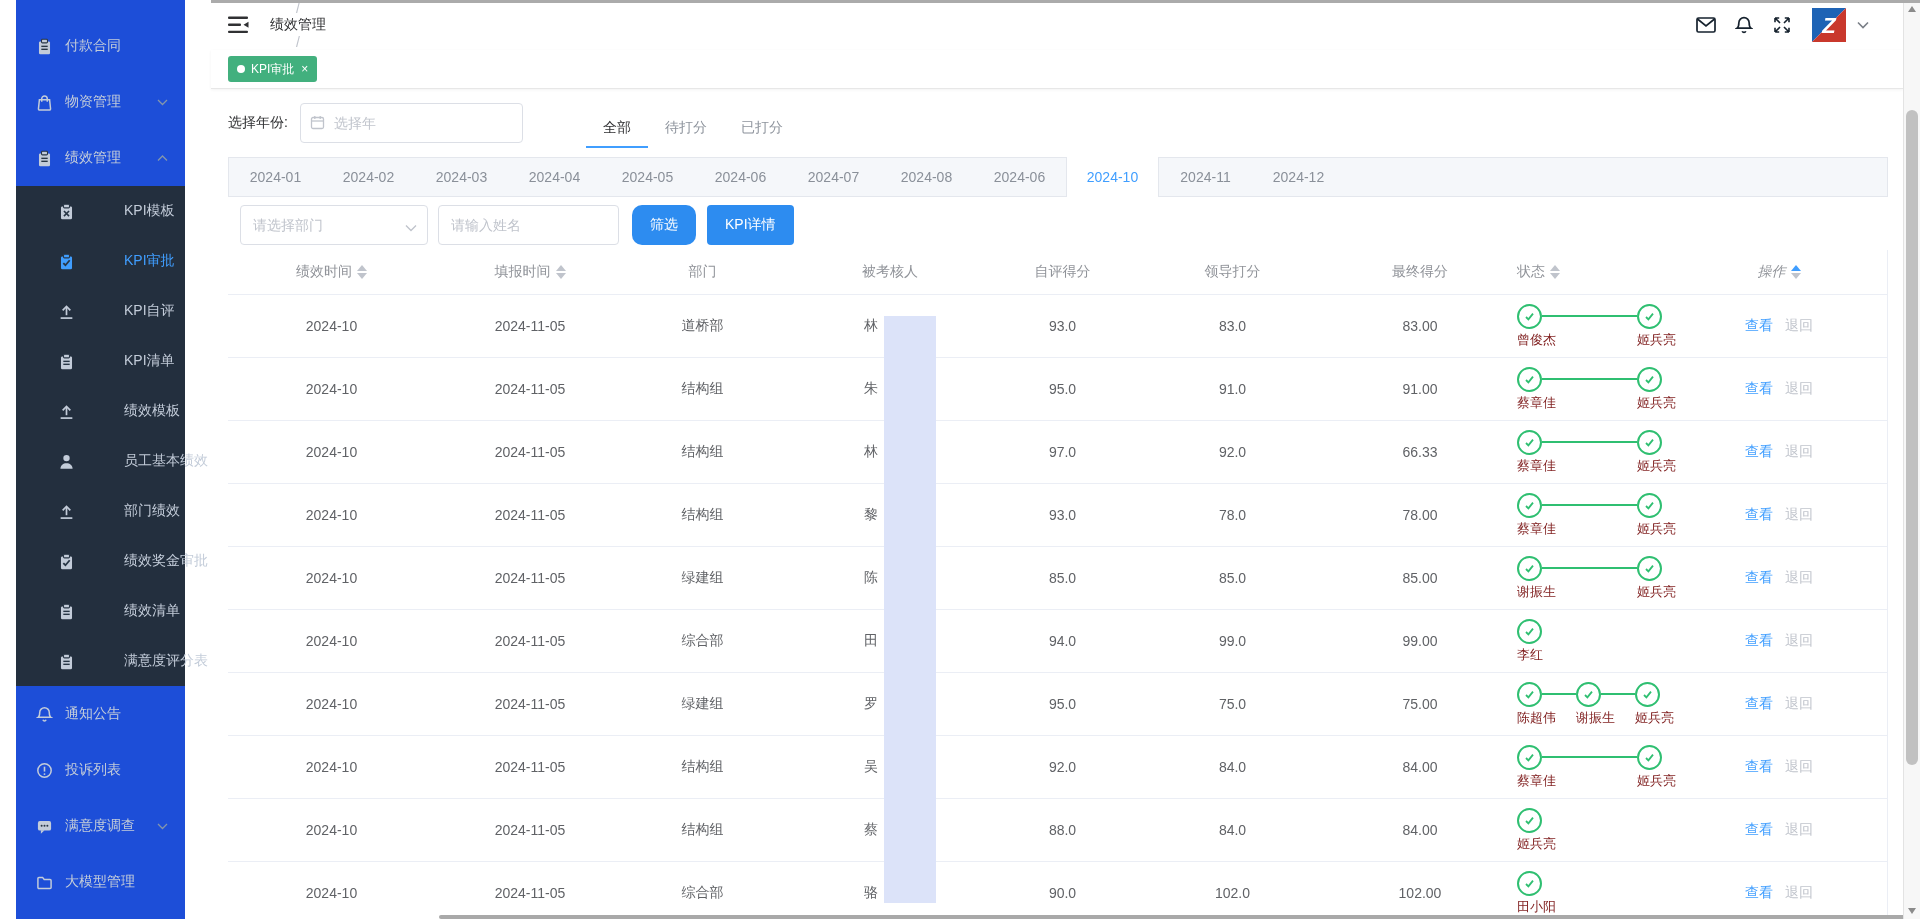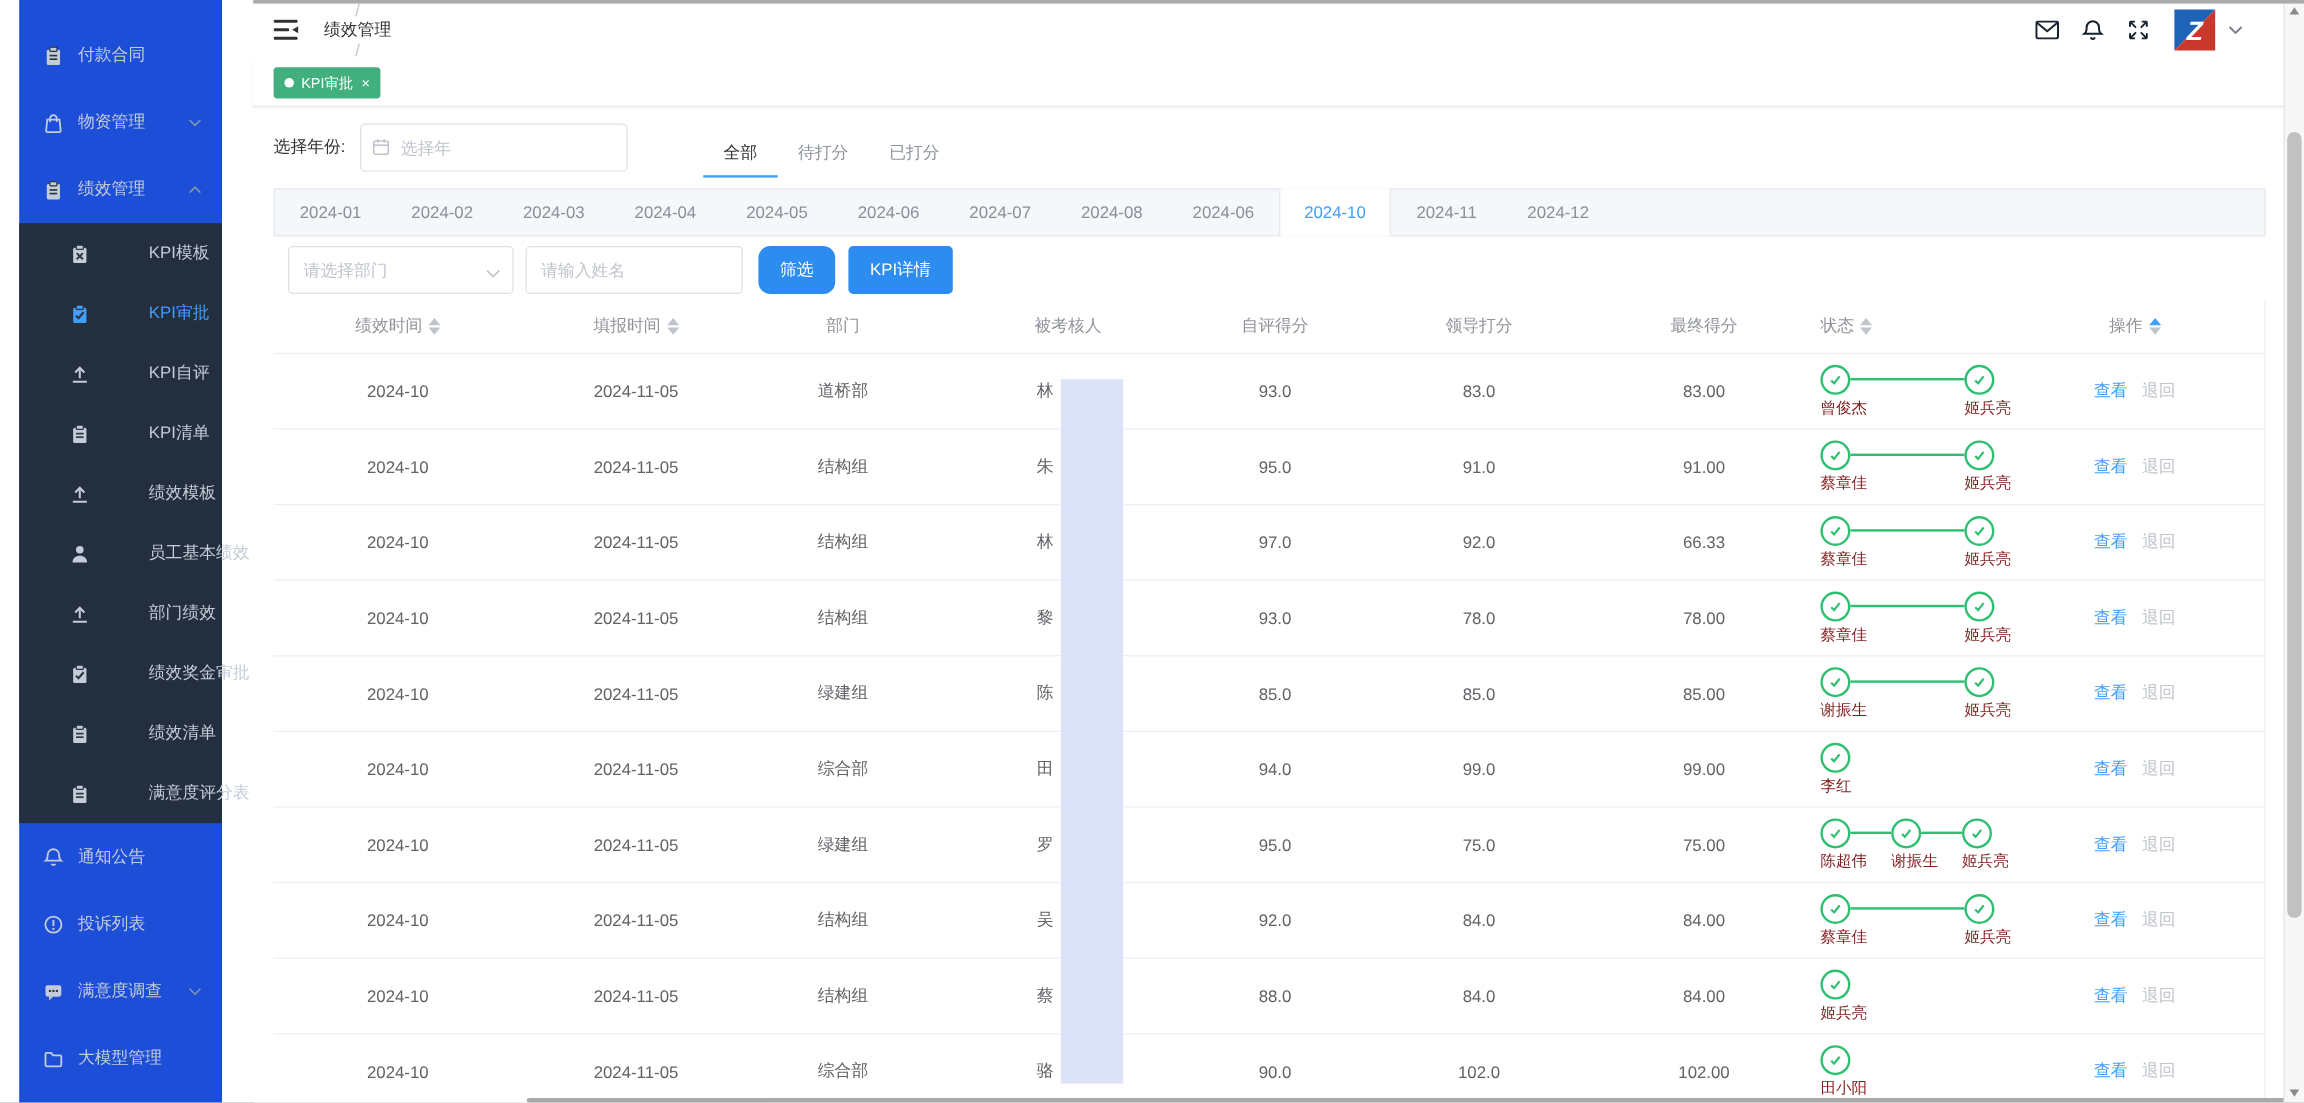--- a/index.html
+++ b/index.html
@@ -62,21 +62,21 @@
   .name-input { width:181px; margin-left:10px; padding:0 12px; }
   .btn { height:40px; border:none; border-radius:4px; background:#2d8cf0; color:#fff; font-size:14px; font-family:inherit; cursor:pointer; padding:0 18px; }
   .btn-filter { margin-left:13px;border-radius:10px; }
   .btn-detail { margin-left:11px; }
   
   .tbl { margin-top:5px; width:1660px; border-right:1px solid #ebeef5; }
   .tgrid { display:grid; grid-template-columns:207px 190px 155px 220px 125px 215px 160px 220px 168px; align-items:center; }
   .thead { height:45px; color:#909399; border-bottom:1px solid #ebeef5; }
   .th { text-align:center; display:flex; align-items:center; justify-content:center; cursor:pointer; }
   .th.left { justify-content:flex-start; padding-left:17px; }
-  .th.op { padding-right:50px; }
+  .th.op { padding-right:50px;font-style:italic; }
   .sorts { display:inline-flex; flex-direction:column; margin-left:5px; }
   .car { width:0; height:0; border-left:5px solid transparent; border-right:5px solid transparent; }
   .car.up { border-bottom:6px solid #c0c4cc; margin-bottom:2px; }
   .car.dn { border-top:6px solid #c0c4cc; }
   .car.up.on { border-bottom-color:#409eff; }
   .trow { height:63px; border-bottom:1px solid #ebeef5; }
   .td { text-align:center; color:#606266; }
   .td.person { text-align:left; padding-left:84px; }
   .td.status { display:flex; align-items:flex-start; padding-left:17px; }
   .td.op { padding-right:50px; white-space:nowrap; }

